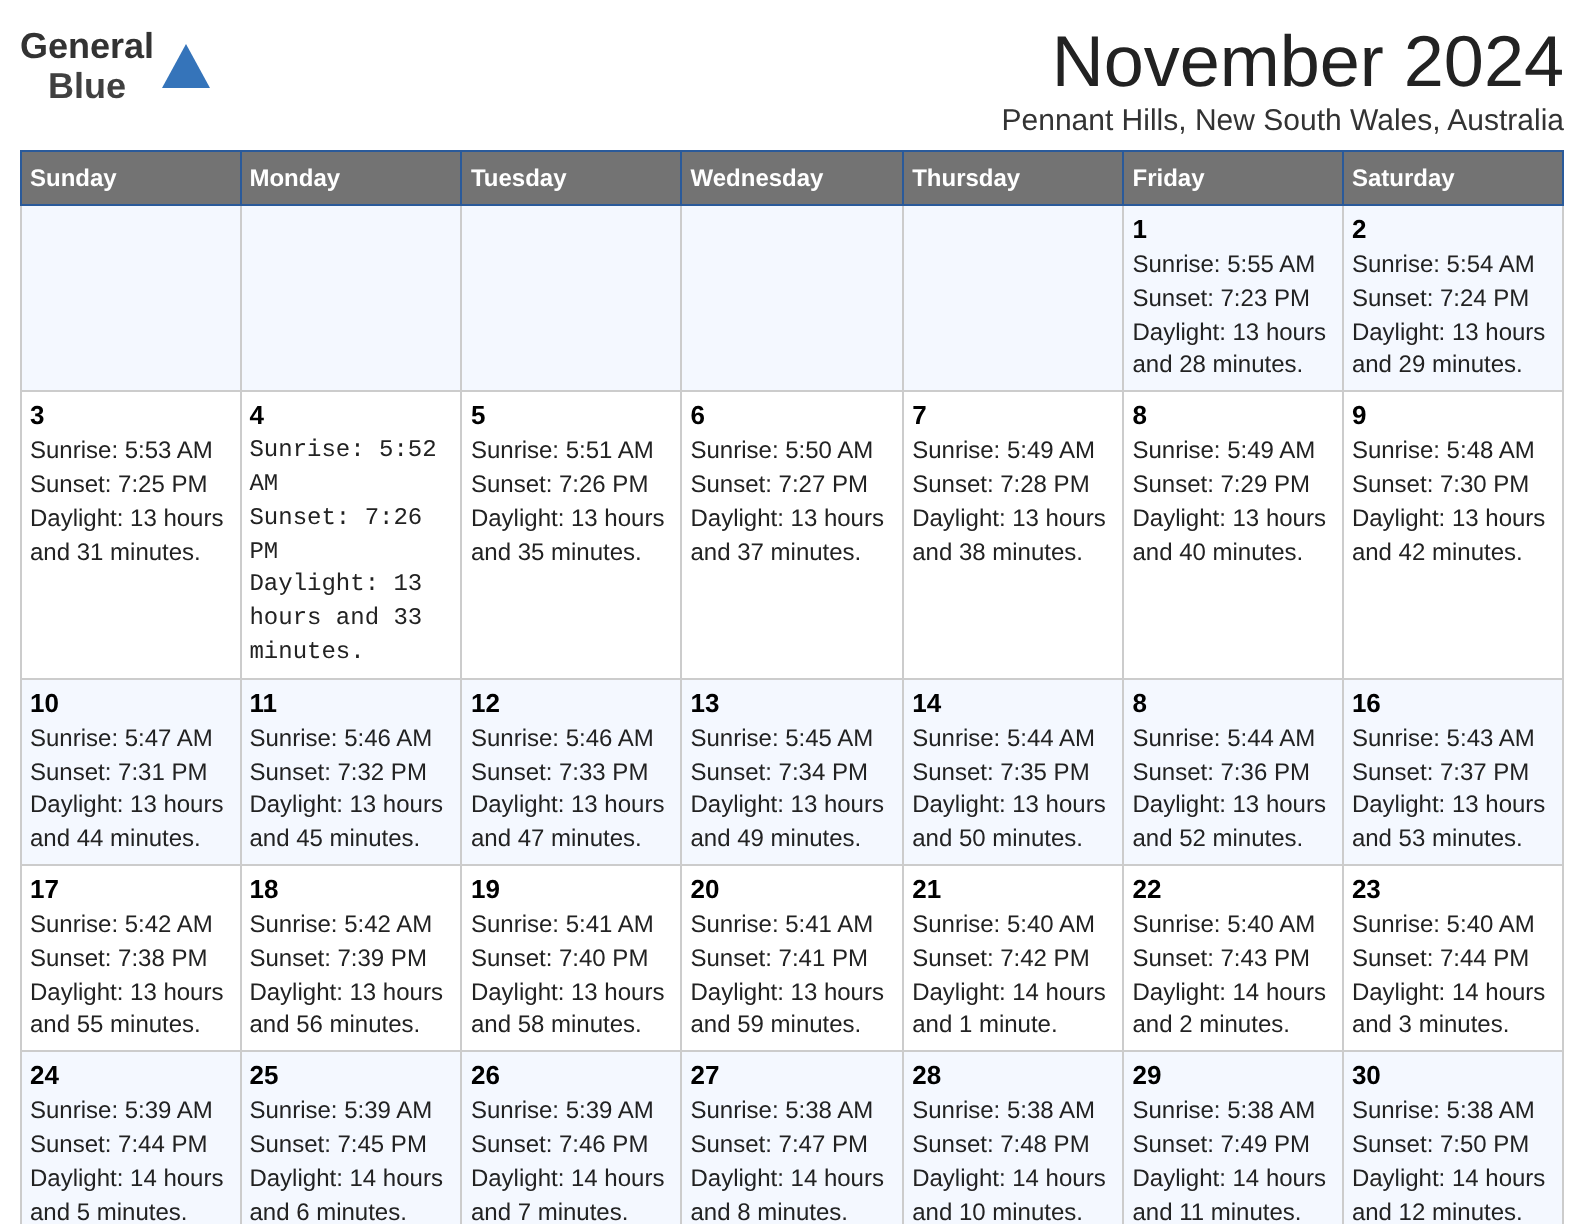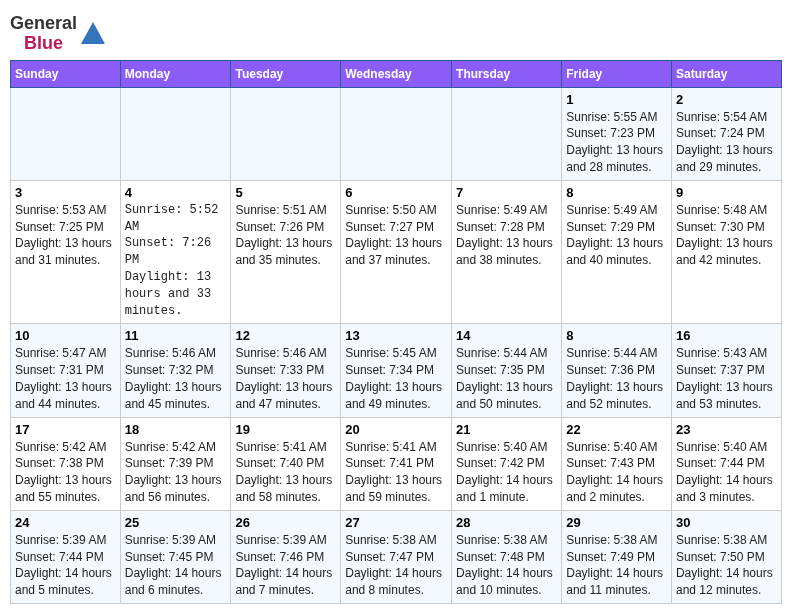--- a/index.html
+++ b/index.html
@@ -21,21 +21,21 @@
       align-items: center;
       margin-top: 4px;
       text-align: center;
     }
     .logo-text {
       font-size: 18px;
       font-weight: bold;
       line-height: 1.1;
     }
     .logo-general { color: #333; }
-    .logo-blue { color: #be185d; }
+    .logo-blue { color: #404040; }
     .logo-icon {
       width: 28px;
       height: 28px;
       margin-left: 2px;
     }
     .title-block {
       text-align: right;
     }
     .main-title {
       font-size: 36px;
@@ -45,21 +45,21 @@
     .subtitle {
       font-size: 15px;
       color: #333;
     }
     table {
       width: 100%;
       border-collapse: collapse;
       font-size: 11px;
     }
     thead tr {
-      background-color: #8b5cf6;
+      background-color: #737373;
       color: #fff;
     }
     thead th {
       padding: 6px 4px;
       text-align: left;
       font-weight: bold;
       font-size: 12px;
       border: 1px solid #2a5a9a;
     }
     tbody tr {
@@ -115,20 +115,24 @@
     <div>
       <div class="logo-text">
         <span class="logo-general">General</span><br>
         <span class="logo-blue">Blue</span>
       </div>
     </div>
     <svg class="logo-icon" viewBox="0 0 28 28">
       <polygon points="14,2 26,24 2,24" fill="#3574ba"></polygon>
     </svg>
   </div>
+  <div class="title-block">
+    <div class="main-title">November 2024</div>
+    <div class="subtitle">Pennant Hills, New South Wales, Australia</div>
+  </div>
 </div>
 
 <table>
   <thead>
     <tr>
     <th>Sunday</th>
         <th>Monday</th>
         <th>Tuesday</th>
         <th>Wednesday</th>
         <th>Thursday</th>

